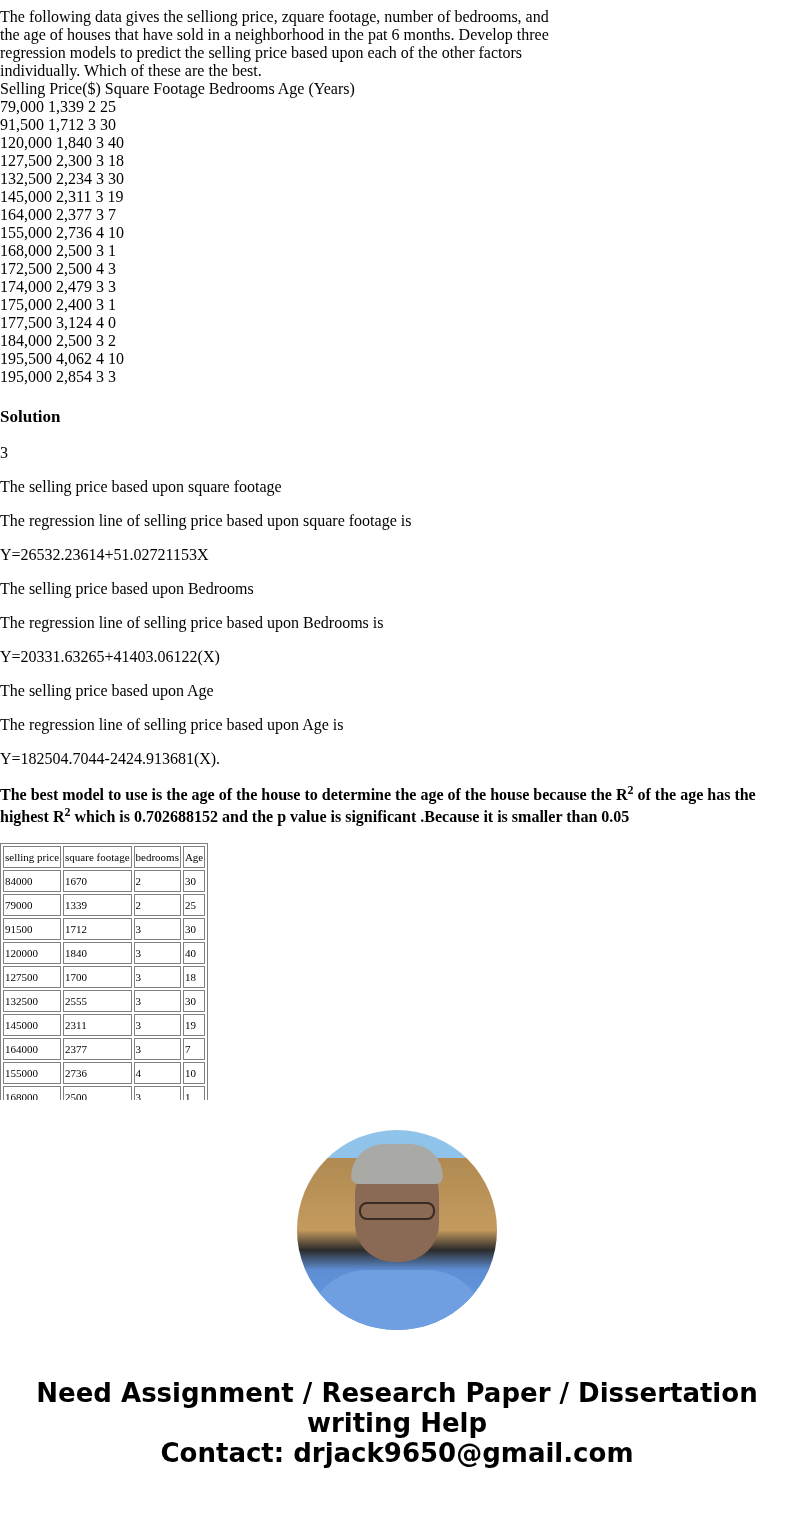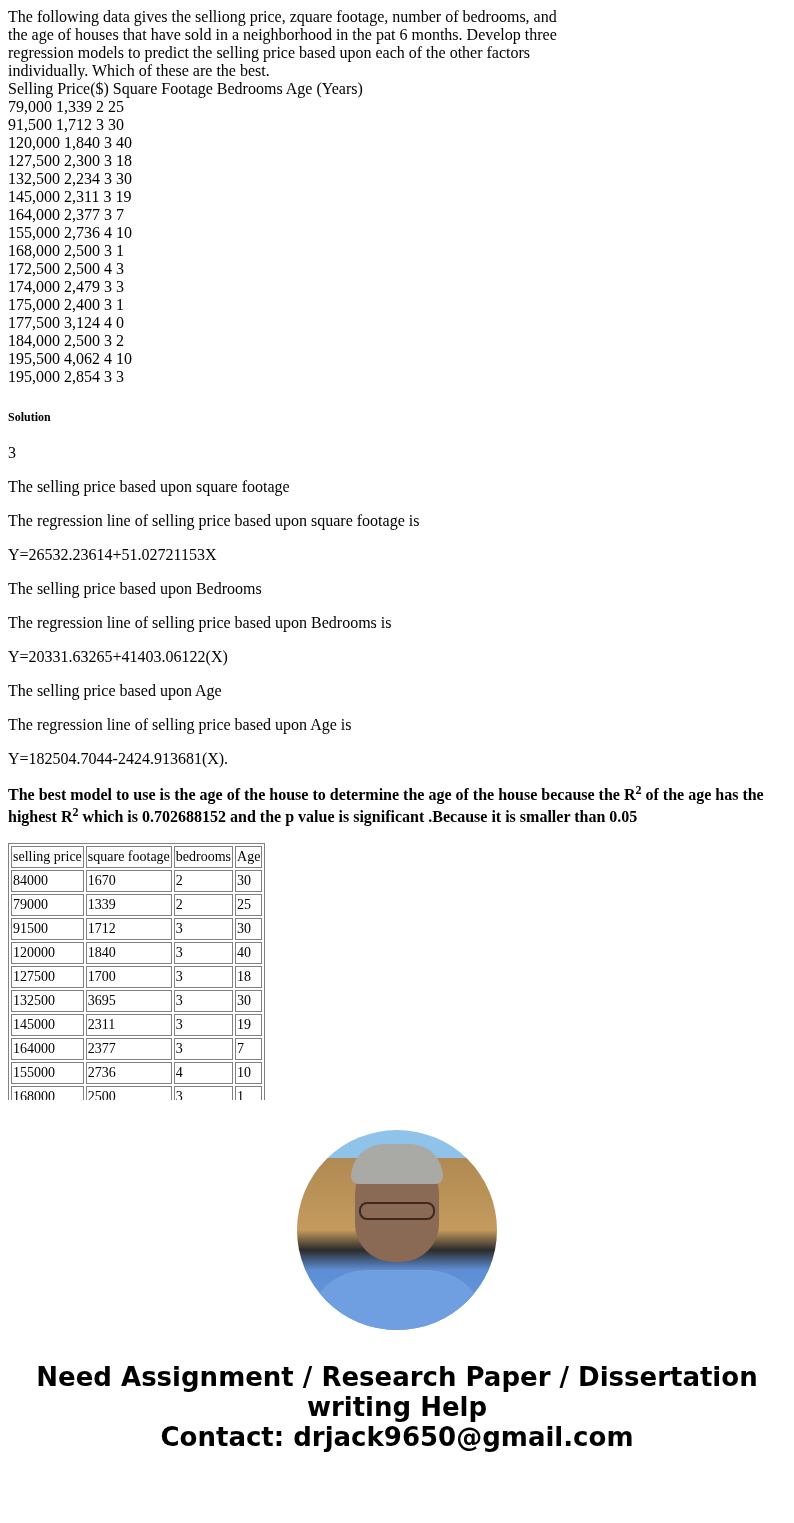--- a/index.html
+++ b/index.html
@@ -2,36 +2,36 @@
 <html><head>
 <meta charset="utf-8">
 <style>
   html, body { margin: 0; padding: 0; background: #ffffff; }
   body {
     width: 794px;
     font-family: "Liberation Serif", serif;
     font-size: 16px;
     color: #000;
   }
-  .content { padding: 8px 8px 0 8px; }
+  .content { padding: 8px 8px 0 0; }
   .question { line-height: 18px; width: 560px; }
   .question .line { display: block; }
   h3.solution-heading {
-    font-size: 12px; font-weight: bold; margin: 20px 0 16px 0; line-height: 22px;
+    font-size: 17px; font-weight: bold; margin: 20px 0 16px 0; line-height: 22px;
   }
   p.para { margin: 0 0 16px 0; line-height: 18px; }
   p.bold { font-weight: normal; }
   p.conclusion { font-weight: bold; line-height: 22px; margin: 0 0 16px 0; }
   sup { font-size: 12px; line-height: 0; }
   .table-clip { height: 257px; overflow: hidden; margin-top: -1px; }
   table.data-table {
     border: 1px solid #808080;
     border-collapse: separate;
     border-spacing: 2px;
-    font-size: 14px;
+    font-size: 11px;
     line-height: 18px;
   }
   table.data-table td {
     border: 1px solid #808080;
     padding: 1px;
     vertical-align: top;
   }
   .promo { text-align: center; margin-top: 30px; }
   .avatar {
     width: 200px; height: 200px; border-radius: 50%;
@@ -52,21 +52,21 @@
   }
   .avatar .shirt {
     position: absolute; left: 10px; top: 140px; width: 180px; height: 80px;
     border-radius: 60px 60px 0 0; background: #6f9fe0;
   }
   .promo-text {
     font-family: "DejaVu Sans", sans-serif;
     font-weight: bold;
     font-size: 26px;
     line-height: 30px;
-    margin-top: 32px;
+    margin-top: 48px;
     padding: 0 20px;
   }
 </style>
 </head>
 <body>
 
 <div class="content">
 
   <div class="question">
     <span class="line">The following data gives the selliong price, zquare footage, number of bedrooms, and</span>
@@ -141,21 +141,21 @@
         <td>40</td>
       </tr>
       <tr>
         <td>127500</td>
         <td>1700</td>
         <td>3</td>
         <td>18</td>
       </tr>
       <tr>
         <td>132500</td>
-        <td>3695</td>
+        <td>2555</td>
         <td>3</td>
         <td>30</td>
       </tr>
       <tr>
         <td>145000</td>
         <td>2311</td>
         <td>3</td>
         <td>19</td>
       </tr>
       <tr>

